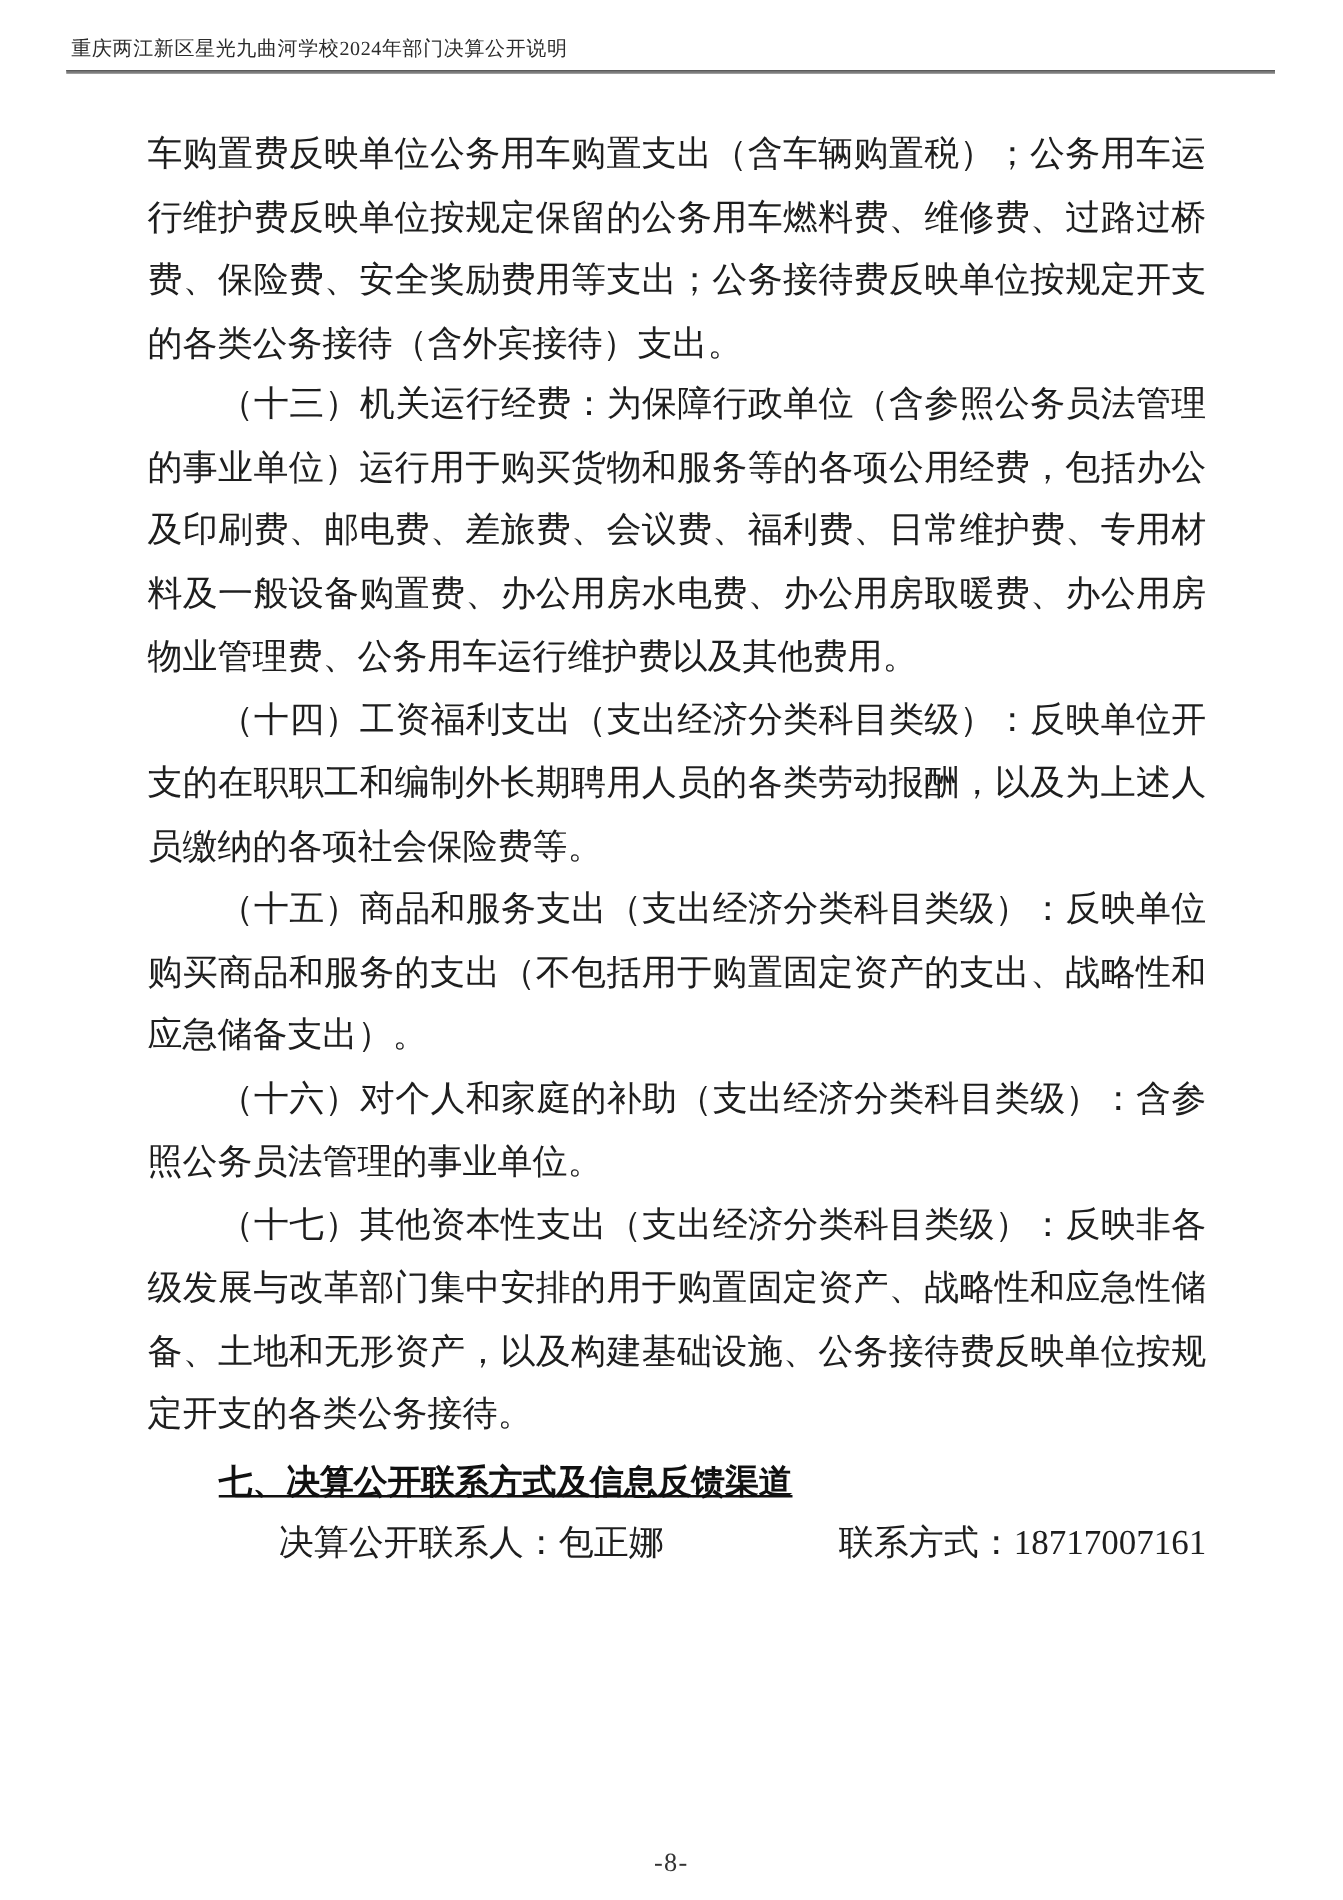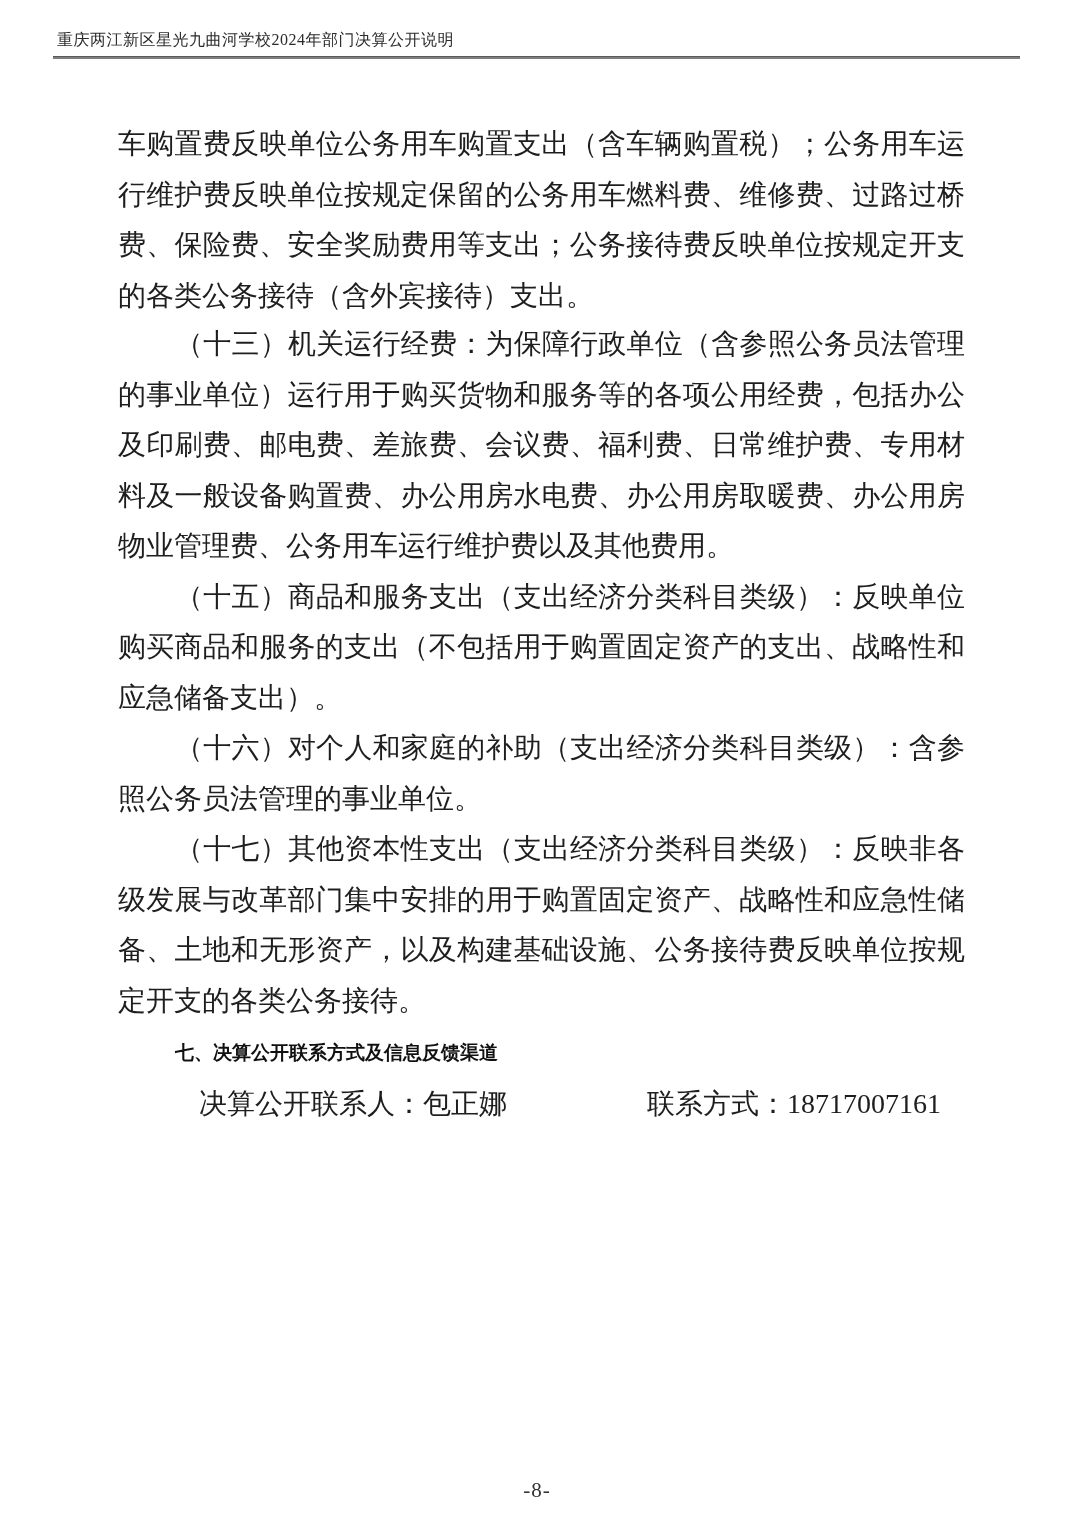--- a/index.html
+++ b/index.html
@@ -27,33 +27,34 @@
     font-size:16px;line-height:20px;letter-spacing:.5px;
     color:var(--header-text-color);padding-left:4px;
     font-family:"Liberation Serif","DejaVu Serif",serif;
   }
   .header-rule{
     margin-top:6px;height:3px;background:var(--rule-color);
     border-top:1px solid #5a5a5a;box-sizing:border-box;
   }
   
   .doc-body{
-    position:absolute;left:118px;top:119px;width:847px;
+    position:absolute;left:118px;top:99px;width:847px;
     font-size:28px;line-height:50.5px;text-align:justify;
     color:var(--text-color);
   }
   .para{margin:0;padding:0;}
   .para.indent{text-indent:57px;font-family:Liberation Mono, monospace;}
   .section-heading{
     margin:0;padding:0;text-indent:57px;text-align:left;
-    font-size:19px;line-height:50.5px;font-weight:700;
+    font-size:27px;line-height:50.5px;font-weight:700;
     color:var(--heading-color);
     font-family:"Liberation Sans","DejaVu Sans",sans-serif;
+    text-decoration:underline;
   }
-  .contact-line{margin:0;padding:0;text-indent:57px;text-align:center;}
+  .contact-line{margin:0;padding:0;text-indent:57px;text-align:right;}
   .contact-gap{display:inline-block;width:140px;}
   
   .page-footer{
     position:absolute;left:0;top:1478px;width:100%;
     text-align:center;font-size:21px;letter-spacing:1px;
     color:var(--footer-text-color);
   }
 </style>
 </head>
 <body>
@@ -63,20 +64,21 @@
   <div class="page-header">
     <div class="header-title">重庆两江新区星光九曲河学校2024年部门决算公开说明</div>
     <div class="header-rule"></div>
   </div>
 
   <main class="doc-body">
     <div id="paragraph-list">
 
     <p class="para">车购置费反映单位公务用车购置支出（含车辆购置税）；公务用车运行维护费反映单位按规定保留的公务用车燃料费、维修费、过路过桥费、保险费、安全奖励费用等支出；公务接待费反映单位按规定开支的各类公务接待（含外宾接待）支出。</p>
         <p class="para indent">（十三）机关运行经费：为保障行政单位（含参照公务员法管理的事业单位）运行用于购买货物和服务等的各项公用经费，包括办公及印刷费、邮电费、差旅费、会议费、福利费、日常维护费、专用材料及一般设备购置费、办公用房水电费、办公用房取暖费、办公用房物业管理费、公务用车运行维护费以及其他费用。</p>
+        <p class="para indent">（十四）工资福利支出（支出经济分类科目类级）：反映单位开支的在职职工和编制外长期聘用人员的各类劳动报酬，以及为上述人员缴纳的各项社会保险费等。</p>
         <p class="para indent">（十五）商品和服务支出（支出经济分类科目类级）：反映单位购买商品和服务的支出（不包括用于购置固定资产的支出、战略性和应急储备支出）。</p>
         <p class="para indent">（十六）对个人和家庭的补助（支出经济分类科目类级）：含参照公务员法管理的事业单位。</p>
         <p class="para indent">（十七）其他资本性支出（支出经济分类科目类级）：反映非各级发展与改革部门集中安排的用于购置固定资产、战略性和应急性储备、土地和无形资产，以及构建基础设施、公务接待费反映单位按规定开支的各类公务接待。</p>
       </div>
 
     <h2 class="section-heading">七、决算公开联系方式及信息反馈渠道</h2>
 
     <p class="contact-line">
       <span>决算公开联系人：包正娜</span><span class="contact-gap"></span><span>联系方式：18717007161</span>
     </p>

